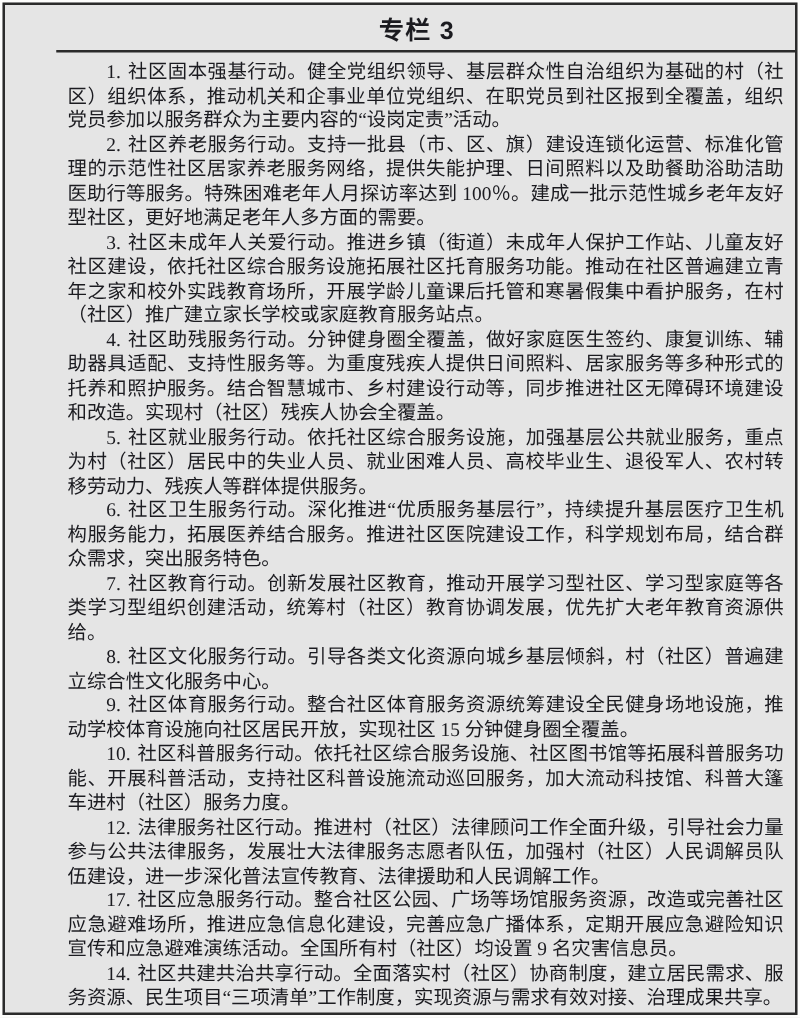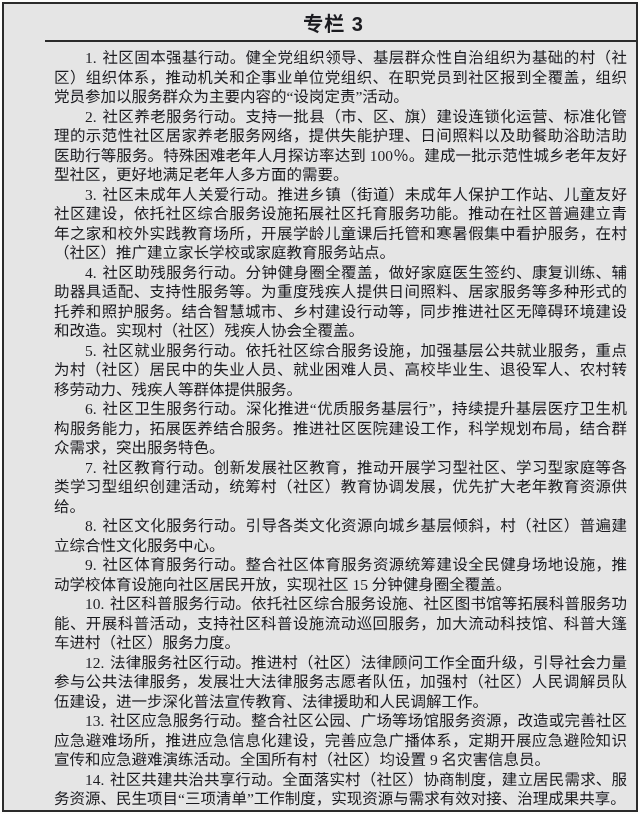--- a/index.html
+++ b/index.html
@@ -76,17 +76,17 @@
         <p class="item"><span class="num">2.</span><span>社区养老服务行动。支持一批县（市、区、旗）建设连锁化运营、标准化管理的示范性社区居家养老服务网络，提供失能护理、日间照料以及助餐助浴助洁助医助行等服务。特殊困难老年人月探访率达到 100％。建成一批示范性城乡老年友好型社区，更好地满足老年人多方面的需要。</span></p>
         <p class="item"><span class="num">3.</span><span>社区未成年人关爱行动。推进乡镇（街道）未成年人保护工作站、儿童友好社区建设，依托社区综合服务设施拓展社区托育服务功能。推动在社区普遍建立青年之家和校外实践教育场所，开展学龄儿童课后托管和寒暑假集中看护服务，在村（社区）推广建立家长学校或家庭教育服务站点。</span></p>
         <p class="item"><span class="num">4.</span><span>社区助残服务行动。分钟健身圈全覆盖，做好家庭医生签约、康复训练、辅助器具适配、支持性服务等。为重度残疾人提供日间照料、居家服务等多种形式的托养和照护服务。结合智慧城市、乡村建设行动等，同步推进社区无障碍环境建设和改造。实现村（社区）残疾人协会全覆盖。</span></p>
         <p class="item"><span class="num">5.</span><span>社区就业服务行动。依托社区综合服务设施，加强基层公共就业服务，重点为村（社区）居民中的失业人员、就业困难人员、高校毕业生、退役军人、农村转移劳动力、残疾人等群体提供服务。</span></p>
         <p class="item"><span class="num">6.</span><span>社区卫生服务行动。深化推进“优质服务基层行”，持续提升基层医疗卫生机构服务能力，拓展医养结合服务。推进社区医院建设工作，科学规划布局，结合群众需求，突出服务特色。</span></p>
         <p class="item"><span class="num">7.</span><span>社区教育行动。创新发展社区教育，推动开展学习型社区、学习型家庭等各类学习型组织创建活动，统筹村（社区）教育协调发展，优先扩大老年教育资源供给。</span></p>
         <p class="item"><span class="num">8.</span><span>社区文化服务行动。引导各类文化资源向城乡基层倾斜，村（社区）普遍建立综合性文化服务中心。</span></p>
         <p class="item"><span class="num">9.</span><span>社区体育服务行动。整合社区体育服务资源统筹建设全民健身场地设施，推动学校体育设施向社区居民开放，实现社区 15 分钟健身圈全覆盖。</span></p>
         <p class="item"><span class="num">10.</span><span>社区科普服务行动。依托社区综合服务设施、社区图书馆等拓展科普服务功能、开展科普活动，支持社区科普设施流动巡回服务，加大流动科技馆、科普大篷车进村（社区）服务力度。</span></p>
         <p class="item"><span class="num">12.</span><span>法律服务社区行动。推进村（社区）法律顾问工作全面升级，引导社会力量参与公共法律服务，发展壮大法律服务志愿者队伍，加强村（社区）人民调解员队伍建设，进一步深化普法宣传教育、法律援助和人民调解工作。</span></p>
-        <p class="item"><span class="num">13.</span><span>社区应急服务行动。整合社区公园、广场等场馆服务资源，改造或完善社区应急避难场所，推进应急信息化建设，完善应急广播体系，定期开展应急避险知识宣传和应急避难演练活动。全国所有村（社区）均设置 9 名灾害信息员。</span></p>
+        <p class="item"><span class="num">17.</span><span>社区应急服务行动。整合社区公园、广场等场馆服务资源，改造或完善社区应急避难场所，推进应急信息化建设，完善应急广播体系，定期开展应急避险知识宣传和应急避难演练活动。全国所有村（社区）均设置 9 名灾害信息员。</span></p>
         <p class="item"><span class="num">14.</span><span>社区共建共治共享行动。全面落实村（社区）协商制度，建立居民需求、服务资源、民生项目“三项清单”工作制度，实现资源与需求有效对接、治理成果共享。</span></p>
       </div>
   </div>
 </div>
 
 </body></html>

